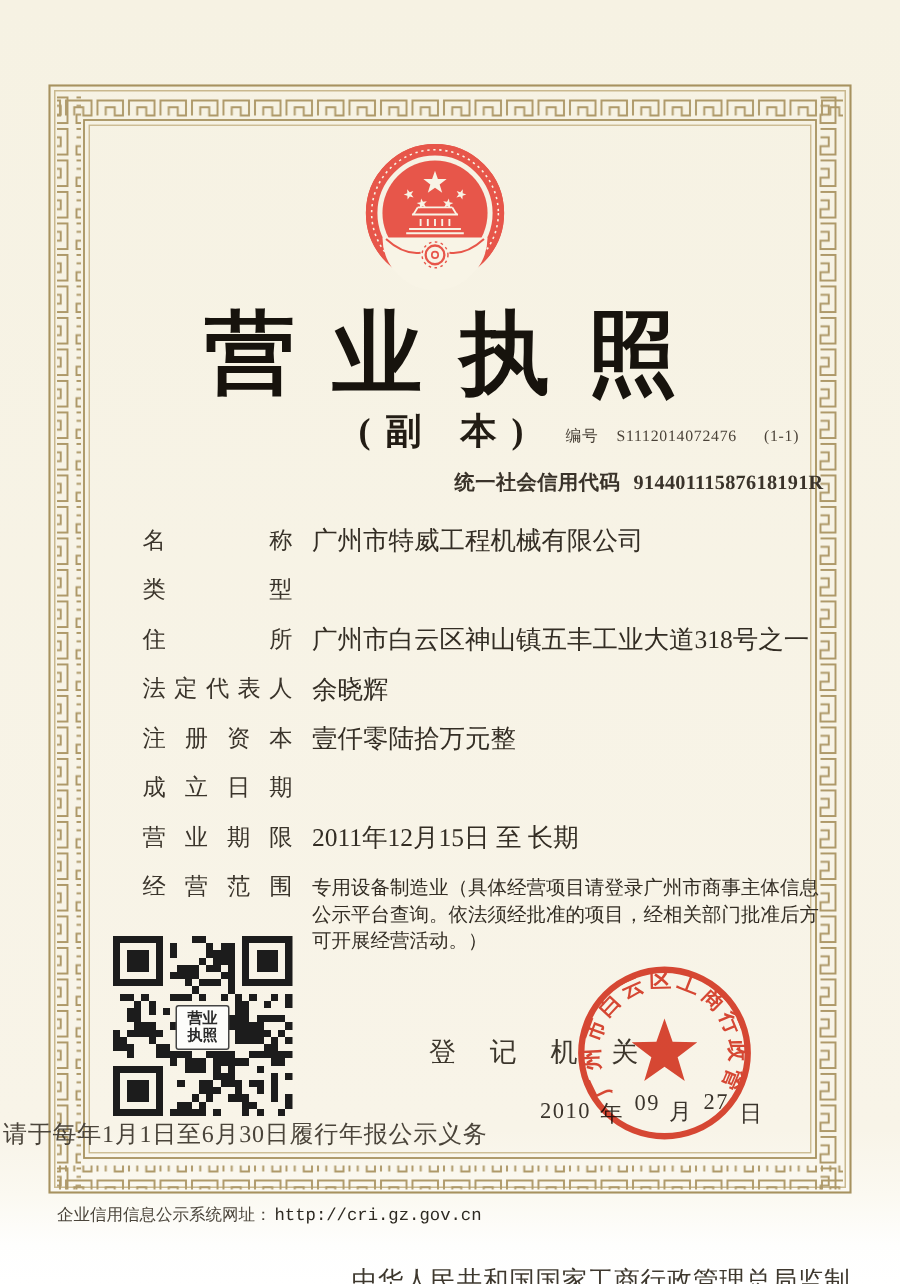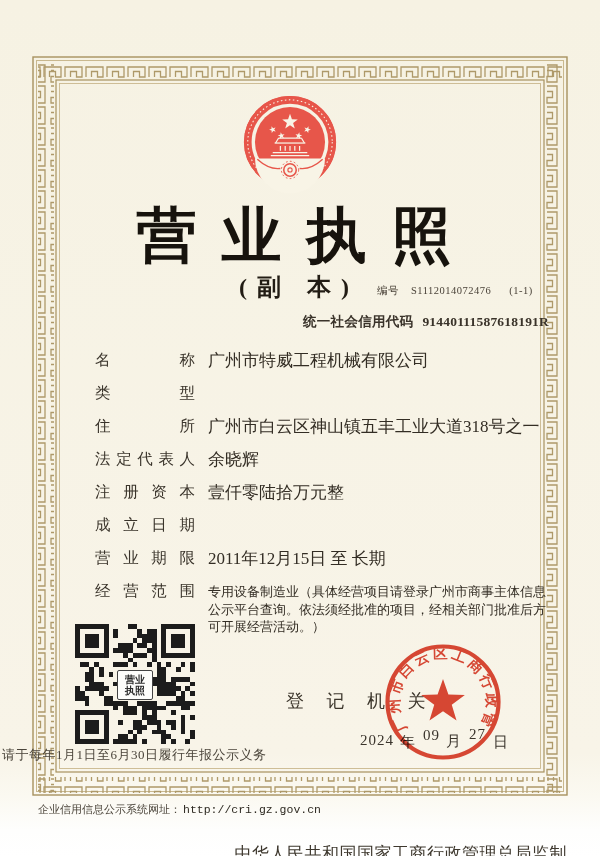--- a/index.html
+++ b/index.html
@@ -53,21 +53,21 @@
   .row-scope .fvalue{font-size:13px;line-height:17.5px;padding-top:2px;}
   .qr{position:absolute;left:75px;top:624px;width:120px;height:120px;}
   .qr svg{position:absolute;left:0;top:0;fill:#1c1c1c;shape-rendering:crispEdges;}
   .qr-label{
     position:absolute;left:42px;top:46px;width:36px;height:30px;background:#fdfdfb;
     border:1px solid #444;border-radius:2px;display:flex;align-items:center;justify-content:center;
     font-size:10px;font-weight:700;color:#2b2b2b;line-height:11px;text-align:center;
     word-break:break-all;padding:1px 6px;
   }
   .annual-notice{
-    position:absolute;left:2px;top:746px;font-size:13px;color:#4a443a;
+    position:absolute;left:2px;top:746px;font-size:16px;color:#4a443a;
     letter-spacing:.5px;white-space:nowrap;z-index:5;
   }
   .registrar{
     position:absolute;left:286px;top:689px;font-size:18px;color:#3c362c;
     letter-spacing:9px;white-space:nowrap;
   }
   .issue-date{
     position:absolute;left:360px;top:731px;font-size:15px;color:#3a342c;
     white-space:nowrap;z-index:2;
   }
@@ -418,21 +418,21 @@
         </g>
     </svg>
     <div class="qr-label">营业执照</div>
   </div>
 
   <div class="annual-notice">请于每年1月1日至6月30日履行年报公示义务</div>
 
   <div class="registrar">登 记 机 关</div>
 
   <div class="issue-date">
-    <span class="num yr">2024</span><span class="u1">年</span><span class="num mo">09</span><span class="u2">月</span><span class="num dy">27</span><span class="u3">日</span>
+    <span class="num yr">2010</span><span class="u1">年</span><span class="num mo">09</span><span class="u2">月</span><span class="num dy">27</span><span class="u3">日</span>
   </div>
 
   <svg class="seal" width="132" height="132" viewBox="-66 -66 132 132" aria-hidden="true">
     <defs>
       <path id="sealArc" d="M -33.9 28.2 A 44 44 0 1 1 33.9 28.2" fill="none"></path>
     </defs>
     <circle r="55.5" fill="none" stroke="var(--seal-red)" stroke-width="4.2"></circle>
     <polygon points="0,-23 5.41,-7.44 21.87,-7.11 8.75,2.84 13.52,18.61 0,9.2 -13.52,18.61 -8.75,2.84 -21.87,-7.11 -5.41,-7.44" fill="var(--seal-red)"></polygon>
     <text font-size="14.5" font-weight="bold" fill="var(--seal-red)" letter-spacing="3" font-family="Liberation Serif, DejaVu Serif, serif">
       <textPath href="#sealArc" startOffset="2">广州市白云区工商行政管理局</textPath>

